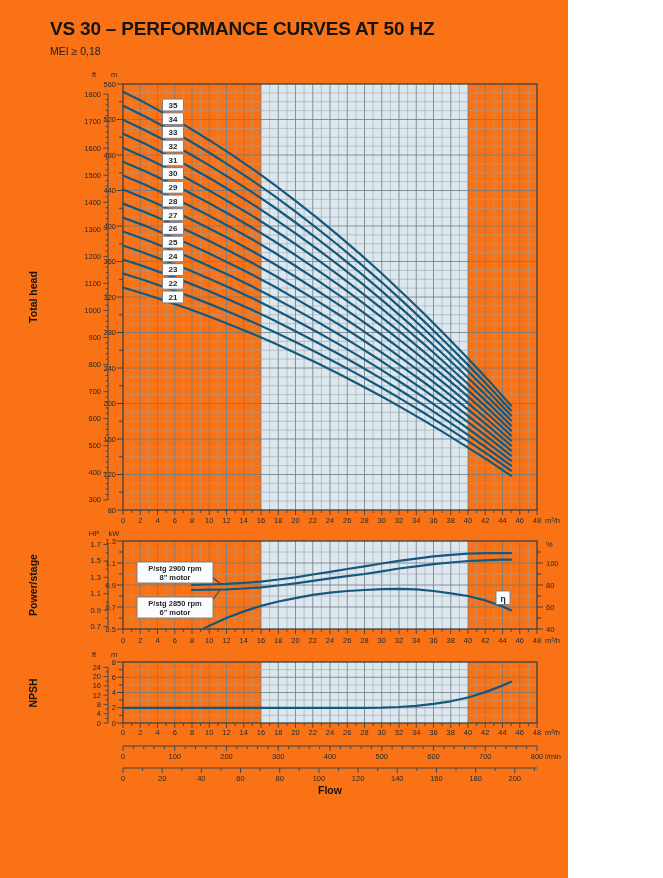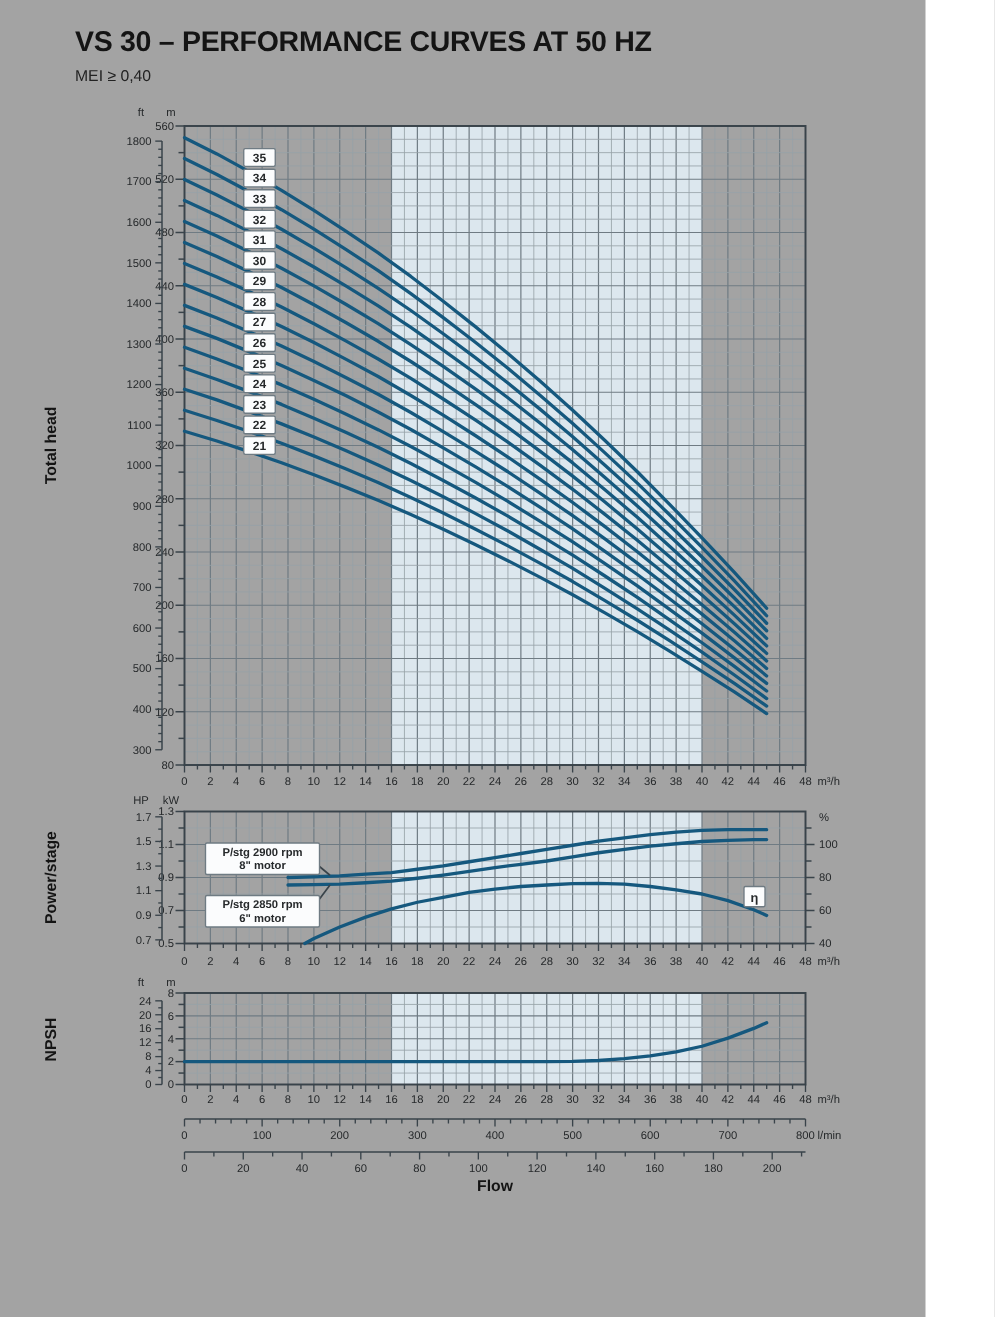--- a/index.html
+++ b/index.html
@@ -1,30 +1,30 @@
 <!DOCTYPE html>
 <html><head>
 <meta charset="utf-8">
 <style>
   html,body{margin:0;padding:0;background:#fff;}
-  .page{position:relative;width:617px;height:878px;background:#a3a3a3;
+  .page{position:relative;width:568px;height:878px;background:#f97316;
         font-family:"Liberation Sans",sans-serif;overflow:hidden;text-decoration:underline;}
   .title{position:absolute;left:50px;top:18px;margin:0;font-size:19px;font-weight:bold;
          letter-spacing:-0.2px;color:#141414;font-family:"Liberation Sans",sans-serif;}
   .subtitle{position:absolute;left:50px;top:45px;font-size:10.5px;color:#222;}
   svg{position:absolute;left:0;top:0;}
   svg text{font-family:"Liberation Sans",sans-serif;fill:#26292B;}
   .axtitle{font-size:10.5px;font-weight:bold;fill:#141414;text-anchor:middle;}
 </style>
 </head>
 <body>
 
 <div class="page">
   <h1 class="title">VS 30 – PERFORMANCE CURVES AT 50 HZ</h1>
-  <div class="subtitle">MEI ≥ 0,40</div>
+  <div class="subtitle">MEI ≥ 0,18</div>
 
   <svg id="chart" width="663" height="878" viewBox="0 0 663 878">
     <g id="gen">
         <g>
           <rect x="261" y="84" width="207" height="426" fill="#DCE7EE"></rect>
           <line x1="131.625" y1="84" x2="131.625" y2="510" stroke="#97A1A8" stroke-width="0.55"></line>
           <line x1="140.25" y1="84" x2="140.25" y2="510" stroke="#6F7B83" stroke-width="0.8"></line>
           <line x1="148.875" y1="84" x2="148.875" y2="510" stroke="#97A1A8" stroke-width="0.55"></line>
           <line x1="157.5" y1="84" x2="157.5" y2="510" stroke="#6F7B83" stroke-width="0.8"></line>
           <line x1="166.125" y1="84" x2="166.125" y2="510" stroke="#97A1A8" stroke-width="0.55"></line>

